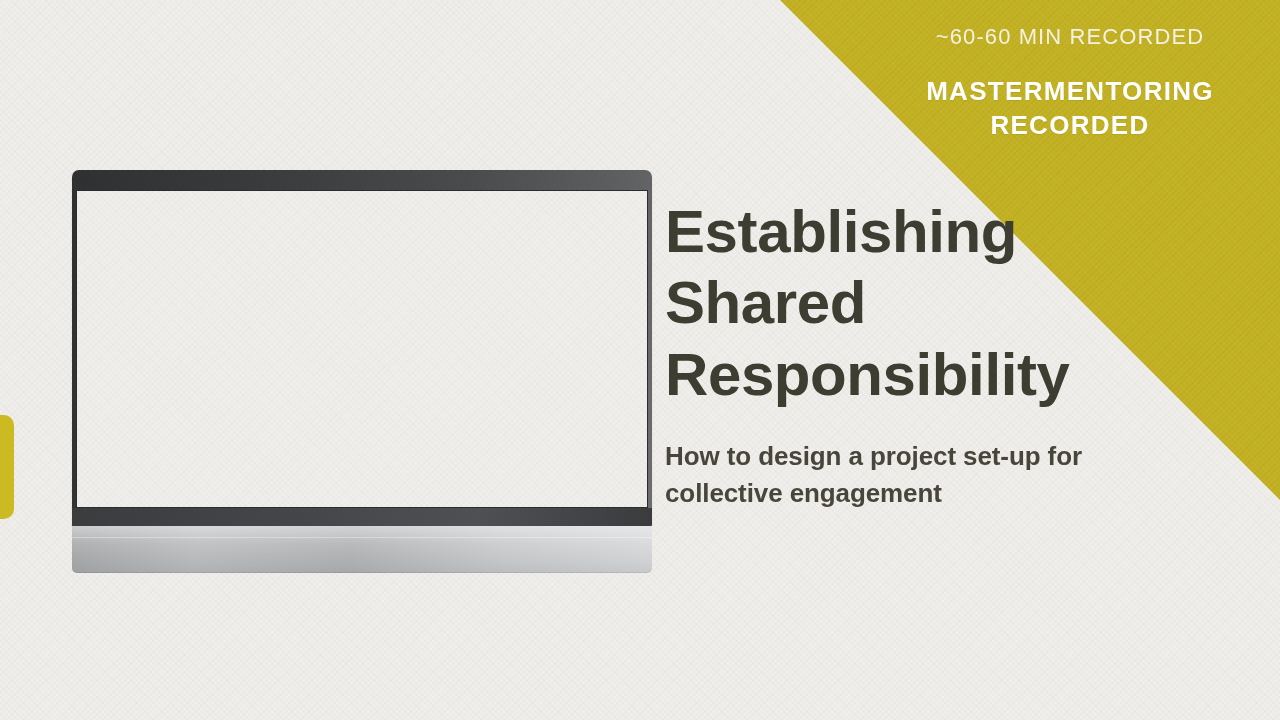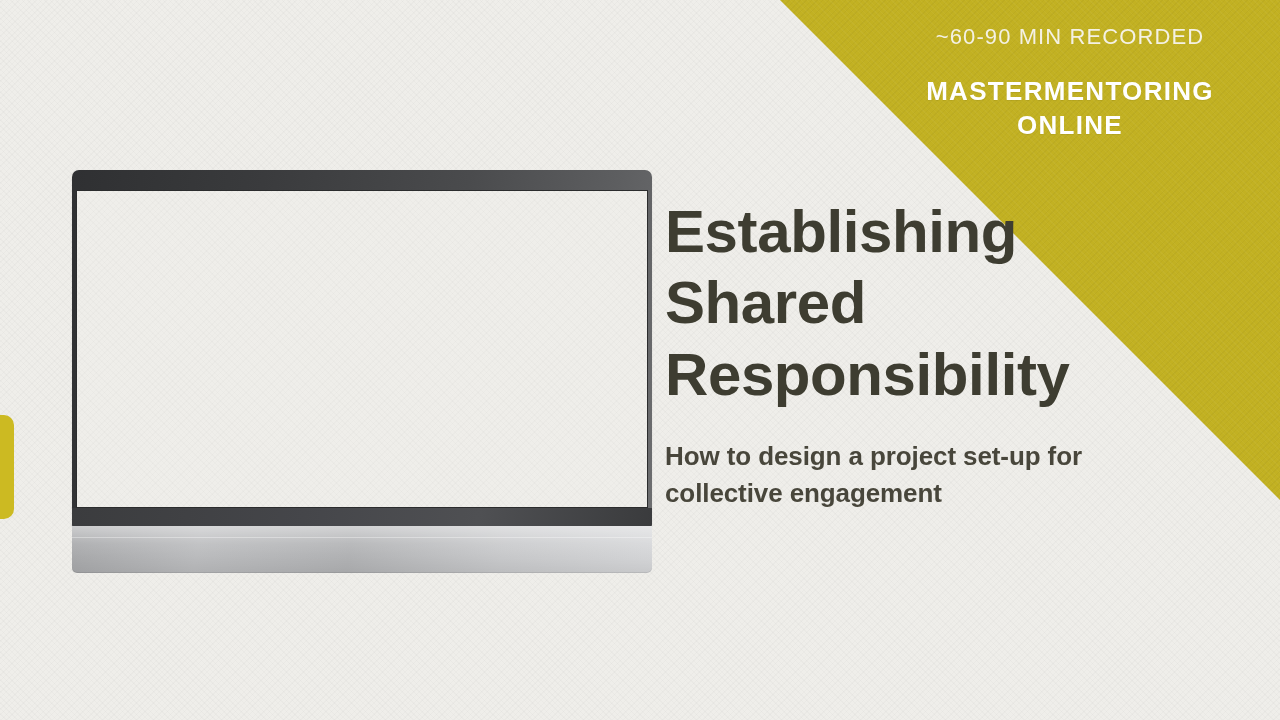--- a/index.html
+++ b/index.html
@@ -215,24 +215,24 @@
 </head>
 <body>
 
 <div id="slide">
 
   <div class="bg-texture"></div>
 
   <div class="corner-band"></div>
 
   <div class="corner-text">
-    <div class="kicker">~60-90 MIN RECORDED</div>
+    <div class="kicker">~60-60 MIN RECORDED</div>
     <div class="corner-heading">
       <div>MASTERMENTORING</div>
-      <div>ONLINE</div>
+      <div>RECORDED</div>
     </div>
   </div>
 
   <div class="edge-tab"></div>
 
   <div class="monitor">
     <div class="monitor-body">
       <div class="monitor-screen"></div>
       <div class="monitor-chin"></div>
     </div>

